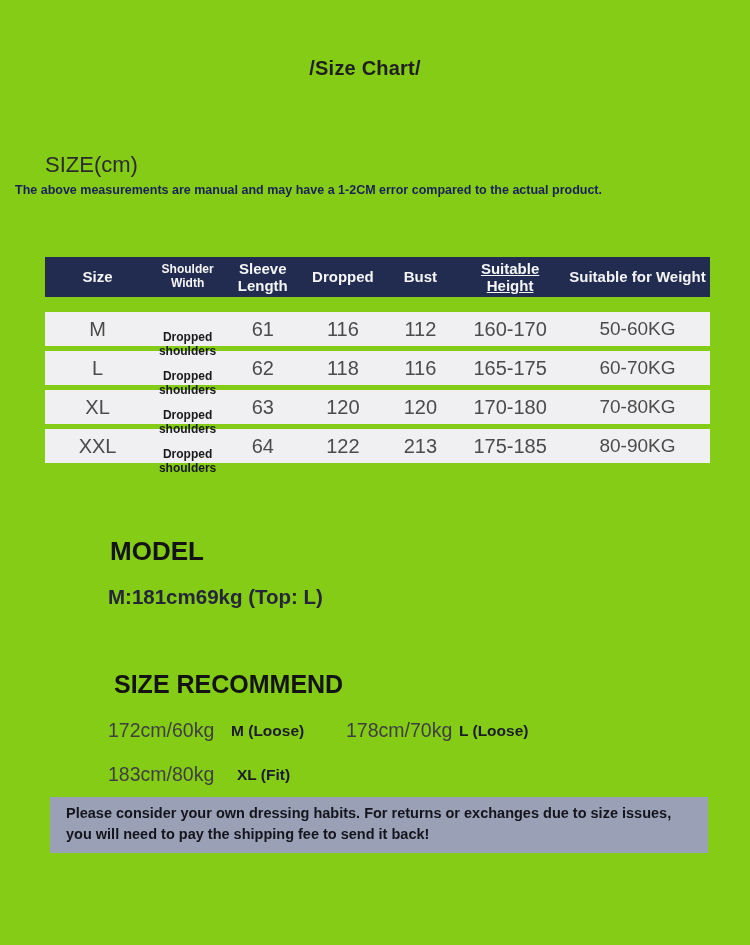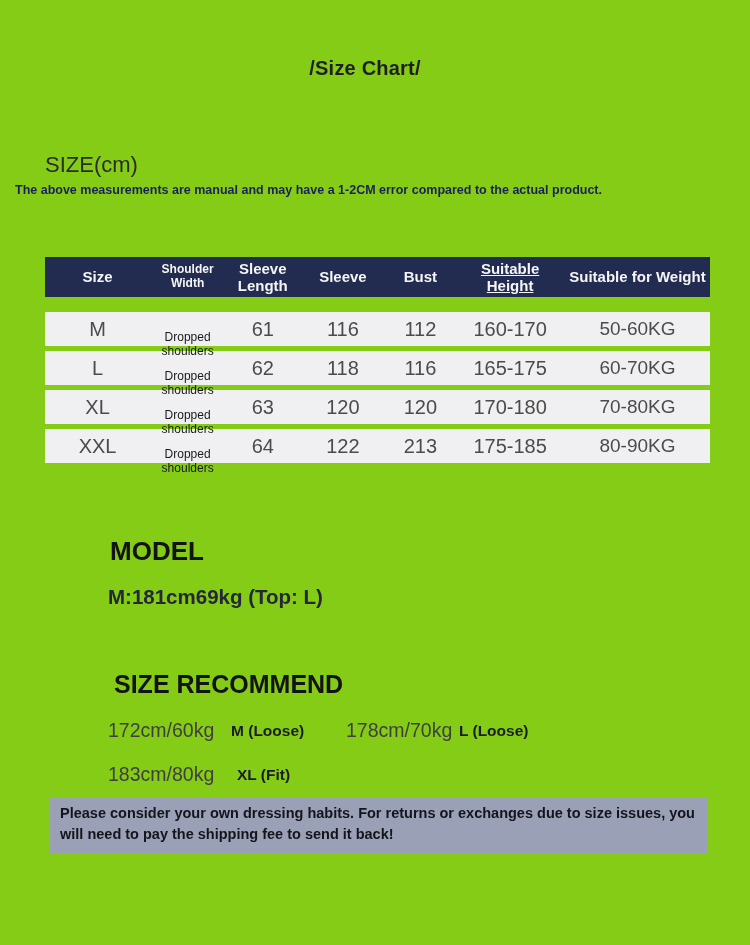--- a/index.html
+++ b/index.html
@@ -71,21 +71,21 @@
   .col-sleeve  { width: 11.3%; }
   .col-length  { width: 12.8%; }
   .col-bust    { width: 10.5%; }
   .col-height  { width: 16.5%; }
   .col-weight  { width: 21.8%; }
   .t-header .cell { font-weight: bold; font-size: 15px; line-height: 1.15; }
   .t-header .col-shoulder span { display: inline-block; max-width: 60px; font-size: 12px; }
   .t-header .col-sleeve  span { display: inline-block; max-width: 52px; }
   .t-header .col-height  span { display: inline-block; max-width: 62px; text-decoration: underline; }
   .t-row .cell { font-size: 20px; color: #4b4b4b; font-weight: 400; }
-  .t-row .col-shoulder { font-size: 12px; font-weight: normal; color: #1a1a1a; line-height: 1.15; margin-top: 32px; }
+  .t-row .col-shoulder { font-size: 12px; font-weight: bold; color: #1a1a1a; line-height: 1.15; margin-top: 32px; }
   .t-row .col-shoulder span { display: inline-block; max-width: 64px; }
   .t-row .col-weight { font-size: 19px; }
   
   .model-heading {
     position: absolute;
     top: 536px; left: 110px;
     font-size: 26px;
     font-weight: bold;
     color: #131313;
   }
@@ -121,21 +121,21 @@
   .rec-size-1 { top: 722px; left: 459px; }
   .rec-body-2 { top: 763px; left: 108px; }
   .rec-size-2 { top: 766px; left: 237px; }
   
   .notice-banner {
     position: absolute;
     top: 797px; left: 50px;
     width: 658px;
     height: 56px;
     background: #9aa0b5;
-    padding: 6px 10px;
+    padding: 6px 16px;
     font-size: 14.5px;
     font-weight: bold;
     color: #14141c;
     line-height: 1.45;
   }
 </style>
 </head>
 <body>
 
 <div class="page">
@@ -150,21 +150,21 @@
       <div class="cell col-size">
           <span>Size</span>
         </div>
       <div class="cell col-shoulder">
           <span>Shoulder Width</span>
         </div>
       <div class="cell col-sleeve">
           <span>Sleeve Length</span>
         </div>
       <div class="cell col-length">
-          <span>Sleeve</span>
+          <span>Dropped</span>
         </div>
       <div class="cell col-bust">
           <span>Bust</span>
         </div>
       <div class="cell col-height">
           <span>Suitable Height</span>
         </div>
       <div class="cell col-weight">
           <span>Suitable for Weight</span>
         </div>

